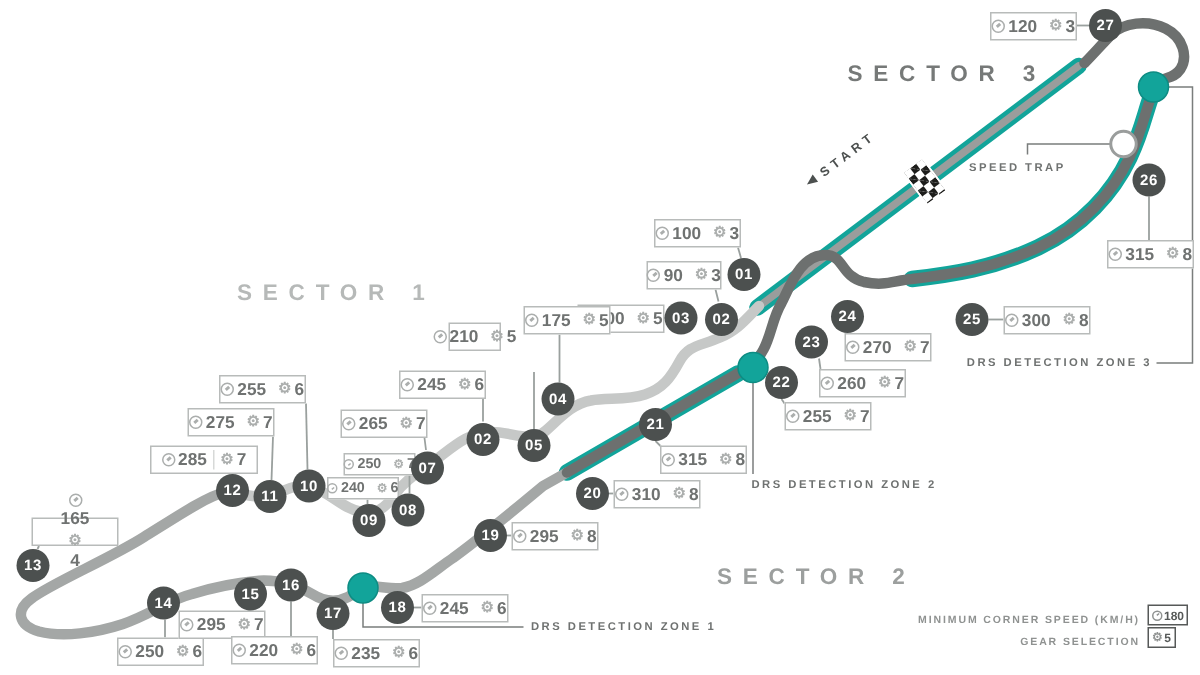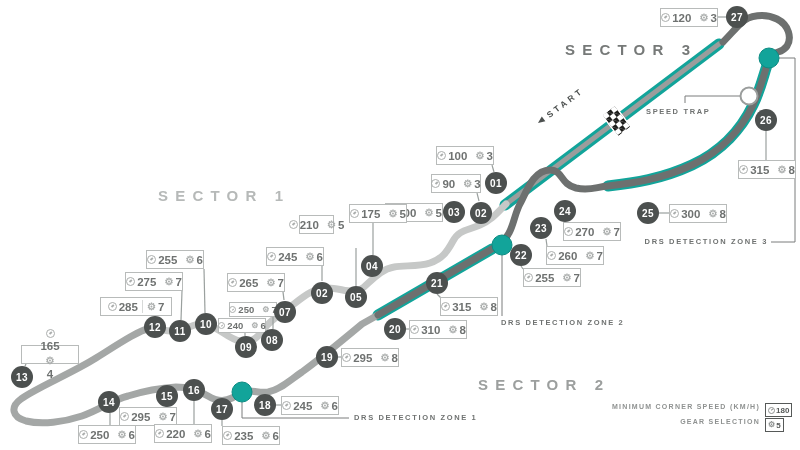--- a/index.html
+++ b/index.html
@@ -45,21 +45,21 @@
   #start-arrow{width:0;height:0;border-top:3.5px solid transparent;
                border-bottom:3.5px solid transparent;border-right:7px solid var(--marker);}
   #start-text{font-size:8.5px;font-weight:bold;letter-spacing:.38em;color:var(--marker);}
   #finish-flag{position:absolute;left:608px;top:107px;width:15px;height:26px;
                background-color:#fff;border:1px solid #fff;
                background-image:
                  linear-gradient(45deg,#1d1d1b 25%,transparent 25%,transparent 75%,#1d1d1b 75%),
                  linear-gradient(45deg,#1d1d1b 25%,transparent 25%,transparent 75%,#1d1d1b 75%);
                background-size:10px 10px;background-position:0 0,5px 5px;
                transform:rotate(-37deg);z-index:3;}
-  .legend-row{position:absolute;display:flex;align-items:flex-start;z-index:4;}
+  .legend-row{position:absolute;display:flex;align-items:flex-end;z-index:4;}
   .legend-row .ltxt{width:200px;text-align:right;font-size:7px;font-weight:bold;
                letter-spacing:.18em;color:#8f9291;}
   .legend-box{box-sizing:border-box;height:14px;border:1px solid #565958;background:#fff;
               display:flex;align-items:center;justify-content:center;gap:1px;
               font-size:8px;font-weight:bold;color:#565958;margin-left:5px;padding:0 2px;}
   .legend-box .spd-ico{width:7px;height:7px;border-color:#8f9291;}
   .legend-box .spd-ico::after{width:2.4px;height:1.2px;margin:1.6px 0 0 1.6px;background:#8f9291;}
   .legend-box .gear-ico{font-size:8px;color:#8f9291;}
   #legend-speed{left:560px;top:403px;}
   #legend-gear{left:560px;top:418px;}

